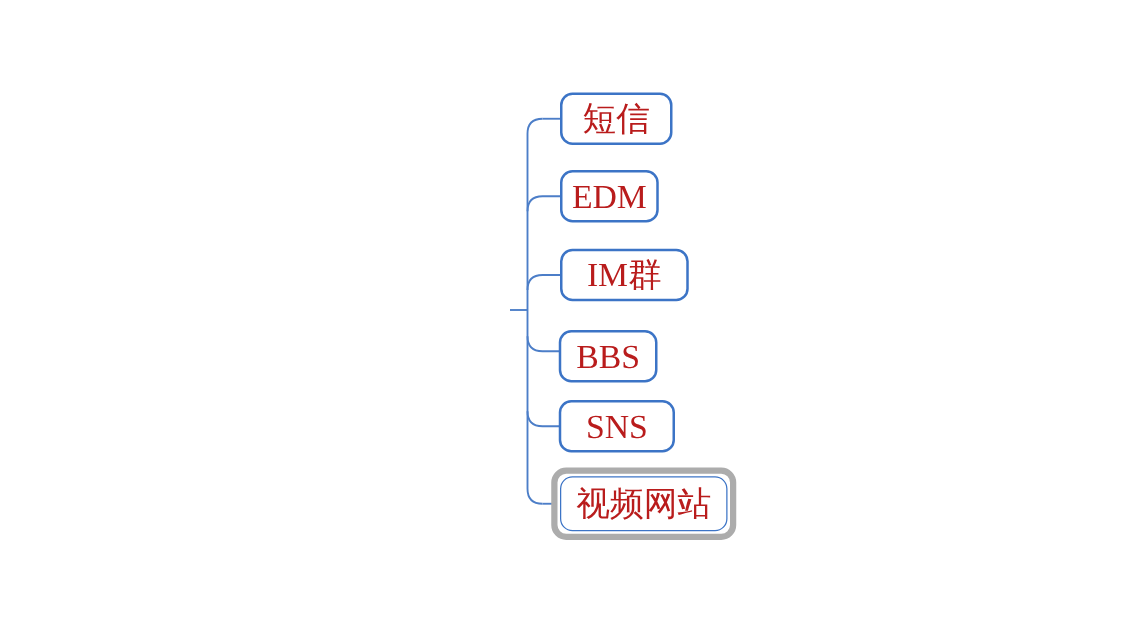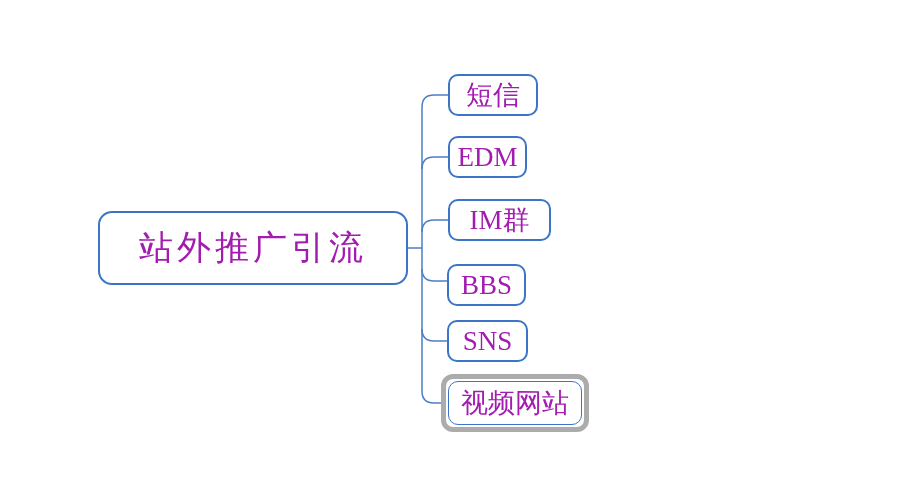--- a/index.html
+++ b/index.html
@@ -24,21 +24,21 @@
     pointer-events: none;
   }
   .node {
     position: absolute;
     box-sizing: border-box;
     display: flex;
     align-items: center;
     justify-content: center;
     background: #ffffff;
     border: 2px solid #3C74C6;
-    color: #a21caf;
+    color: #b91c1c;
     white-space: nowrap;
     cursor: default;
   }
   .root-node {
     left: 98px;
     top: 211px;
     width: 310px;
     height: 74px;
     border-radius: 14px;
     font-size: 34px;
@@ -46,21 +46,21 @@
   }
   .child-node {
     height: 42px;
     border-radius: 10px;
     font-size: 27px;
   }
   .c0 { left: 448px; top: 74px;  width: 90px; }
   .c1 { left: 448px; top: 136px; width: 79px; }
   .c2 { left: 448px; top: 199px; width: 103px; }
   .c3 { left: 447px; top: 264px; width: 79px; }
-  .c4 { left: 447px; top: 320px; width: 81px; justify-content: center; }
+  .c4 { left: 447px; top: 320px; width: 93px; justify-content: center; }
   .selection-ring {
     position: absolute;
     left: 441px;
     top: 374px;
     box-sizing: border-box;
     border: 5px solid #ACACAC;
     border-radius: 12px;
     padding: 2px;
     background: #ffffff;
     text-align: center;
@@ -85,23 +85,20 @@
       <path d="M 434 95 Q 422 95 422 107 L 422 391 Q 422 403 434 403"></path>
       <path d="M 434 95 H 449"></path>
       <path d="M 422 169 Q 422 157 434 157 H 449"></path>
       <path d="M 422 232 Q 422 220 434 220 H 449"></path>
       <path d="M 422 269 Q 422 281 434 281 H 448"></path>
       <path d="M 422 329 Q 422 341 434 341 H 448"></path>
       <path d="M 434 403 H 442"></path>
     </g>
   </svg>
 
-  <div class="node root-node">
-    <span>站外推广引流</span>
-  </div>
 
   <div class="node child-node c0">
     <span>短信</span>
   </div>
 
   <div class="node child-node c1">
     <span>EDM</span>
   </div>
 
   <div class="node child-node c2">

